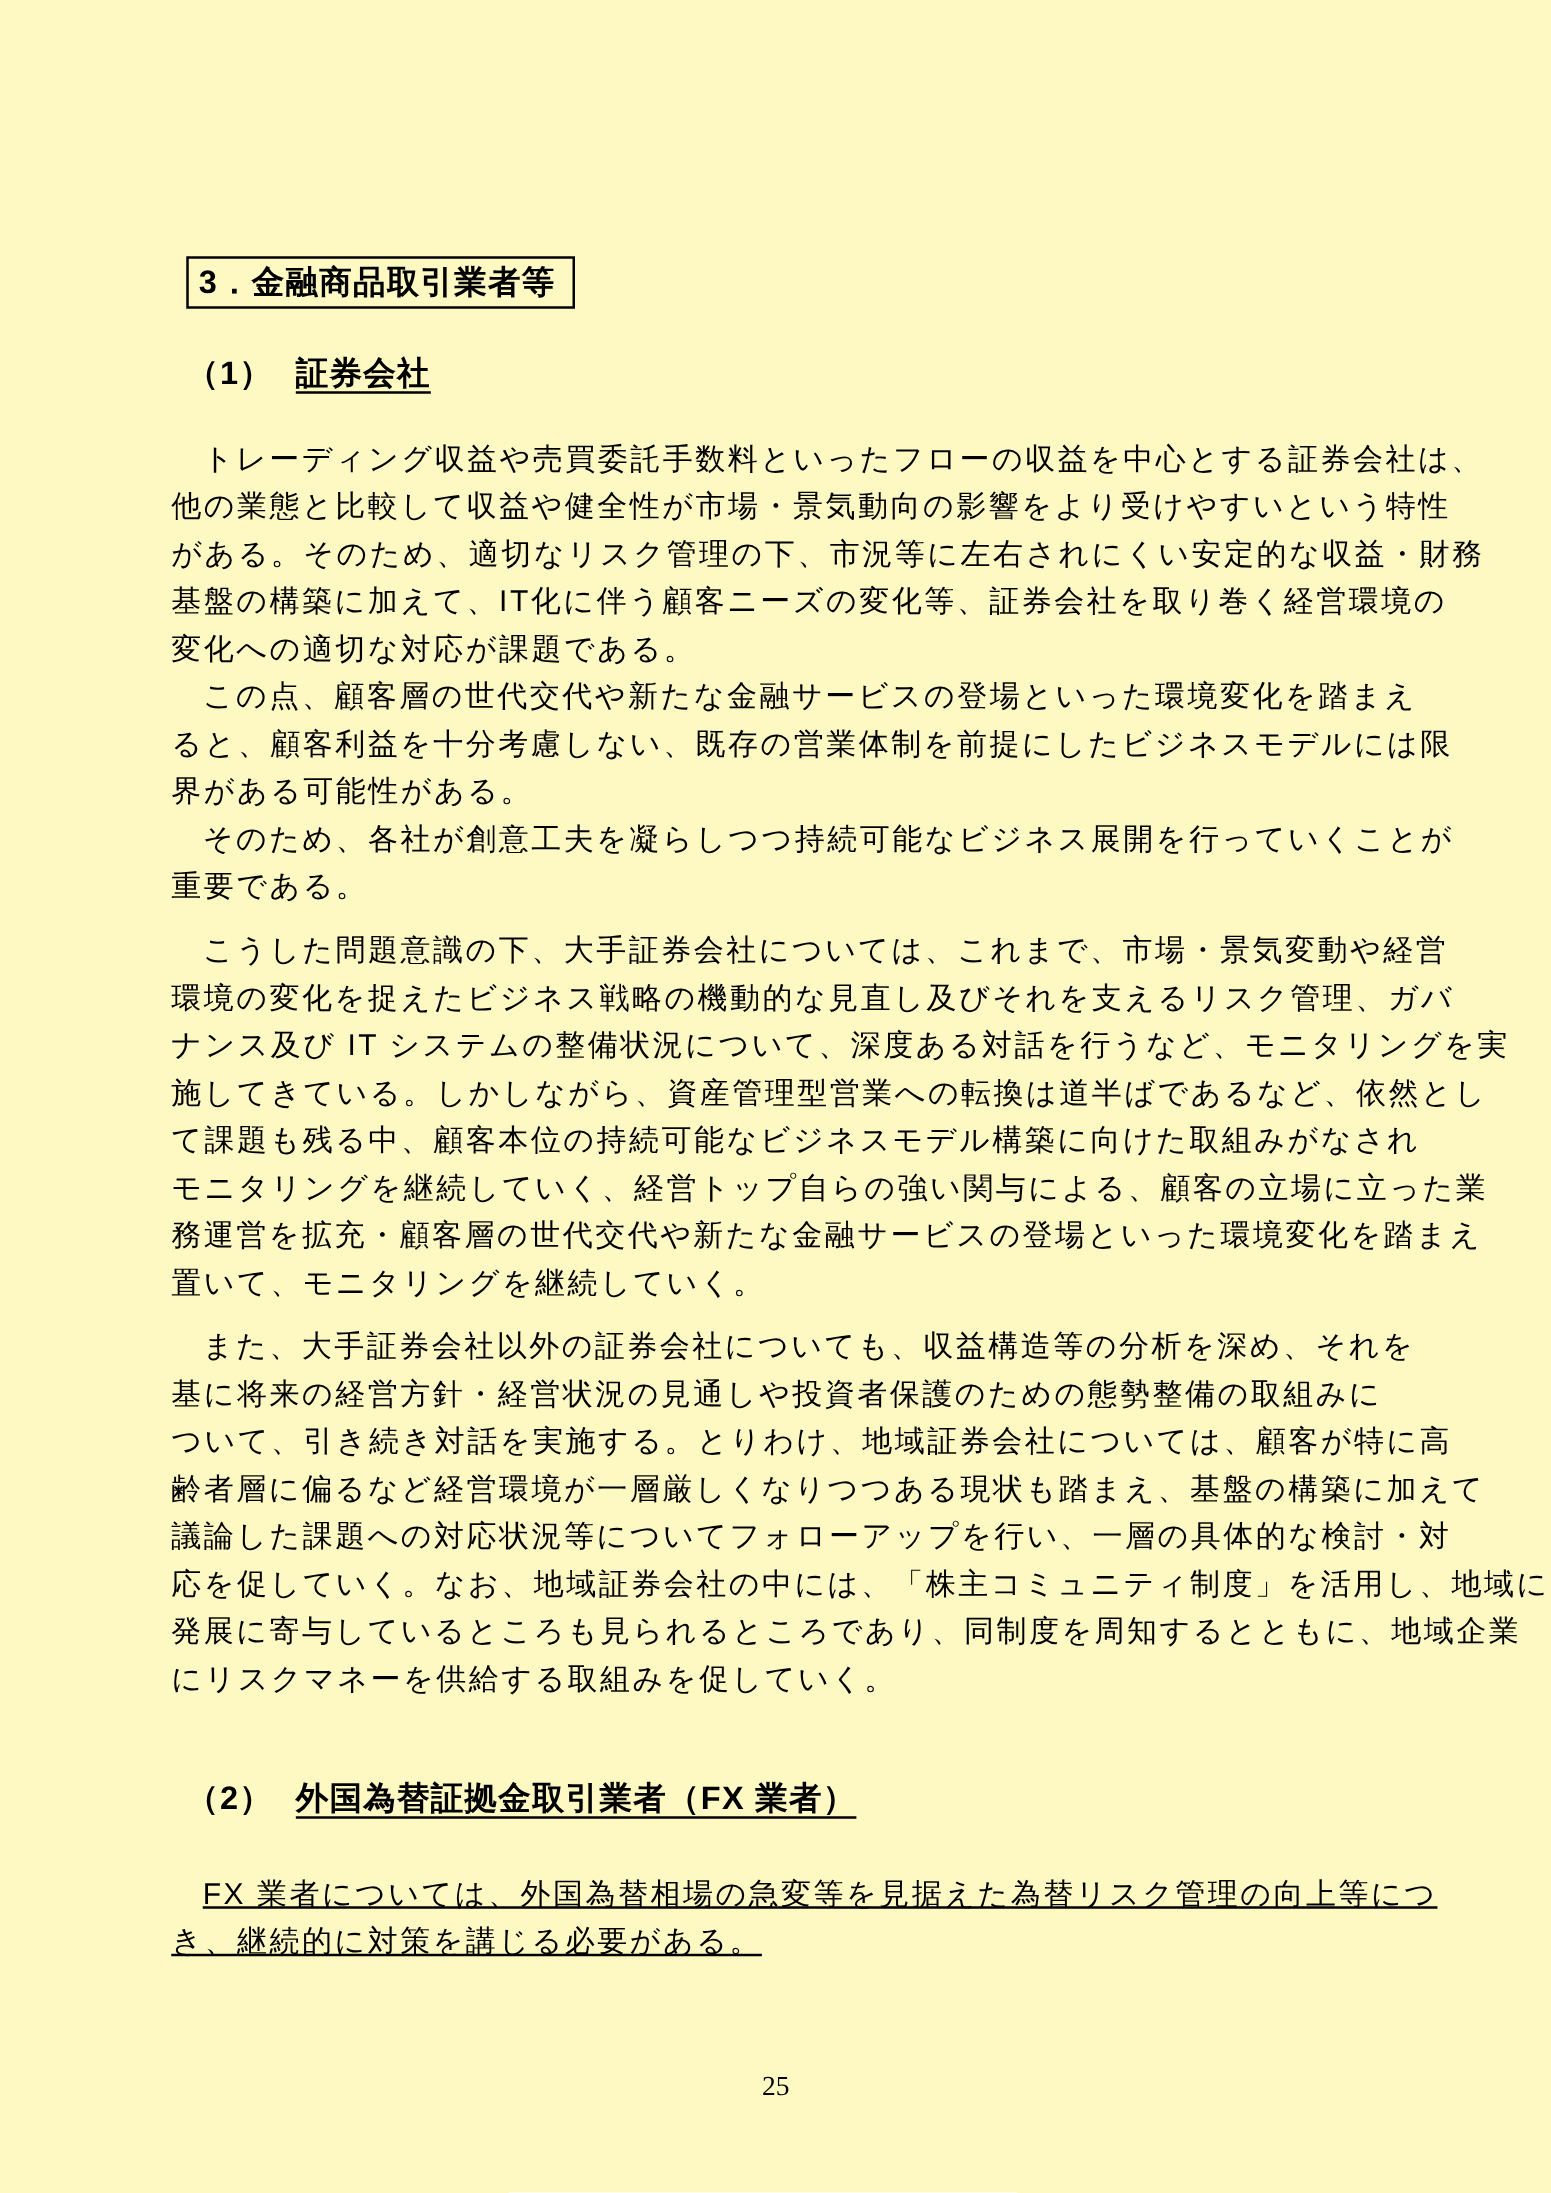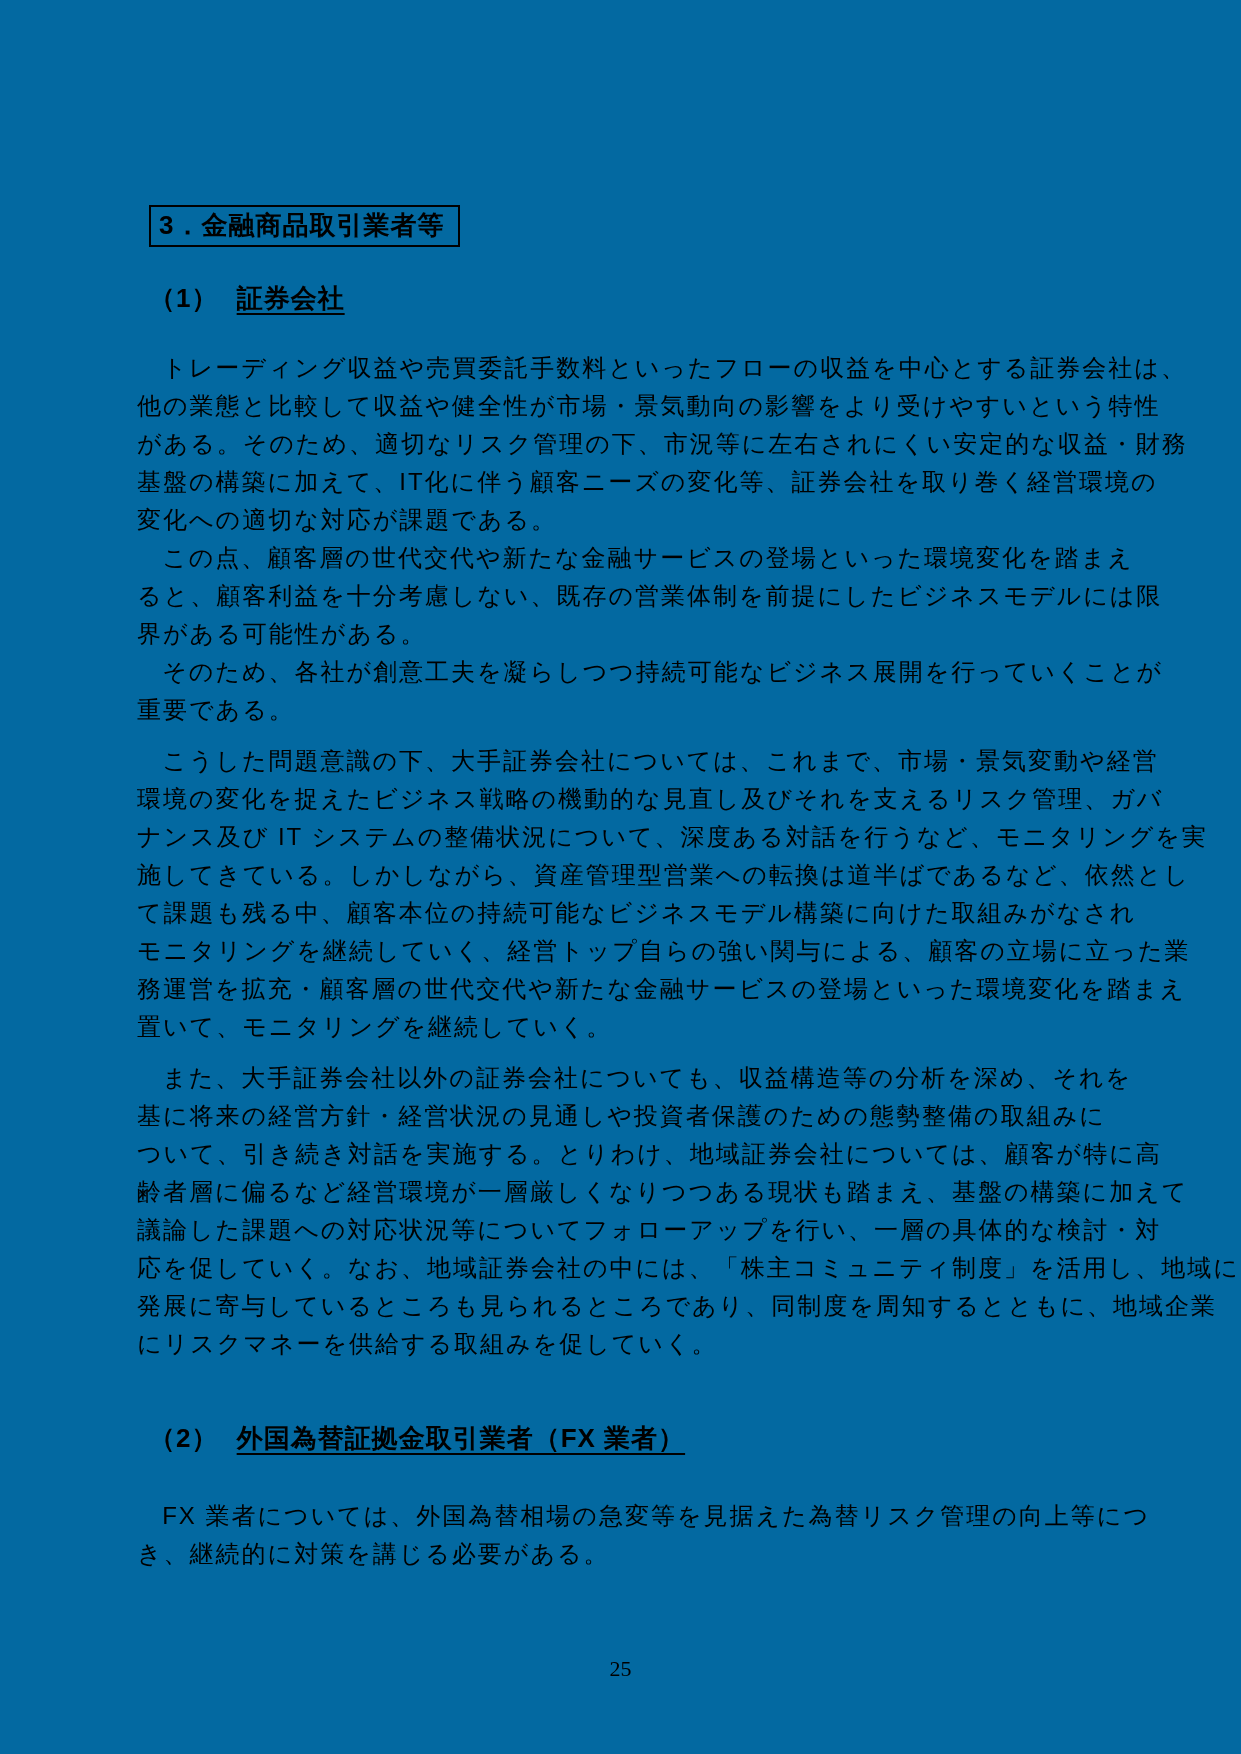--- a/index.html
+++ b/index.html
@@ -4,21 +4,21 @@
 <style>
   html, body {
     margin: 0;
     padding: 0;
     background: #ffffff;
   }
   .page {
     position: relative;
     width: 1241px;
     height: 1754px;
-    background: #0369a1;
+    background: #fef9c3;
     color: #000000;
     font-family: "Liberation Sans", "DejaVu Sans", sans-serif;
     overflow: hidden;
   }
   .content {
     position: absolute;
     left: 137px;
     top: 205px;
     width: 972px;
   }
@@ -44,21 +44,21 @@
   .section-heading.first-section { margin-top: 36px; }
   .section-heading.second-section { margin-top: 60px; }
   .section-heading .title {
     margin-left: 0.7em;
     text-decoration: underline;
     text-underline-offset: 6px;
   }
   .body-block { margin-top: 36px; }
   .para { margin: 0; }
   .para.gap { margin-top: 13px; }
-  .para.fx-para { margin-top: 44px; }
+  .para.fx-para { margin-top: 44px; text-decoration: underline; }
   .line {
     height: 38px;
     line-height: 38px;
     font-size: 24px;
     letter-spacing: 2px;
     white-space: nowrap;
   }
   .line.first { text-indent: 1.05em; }
   .page-number {
     position: absolute;

